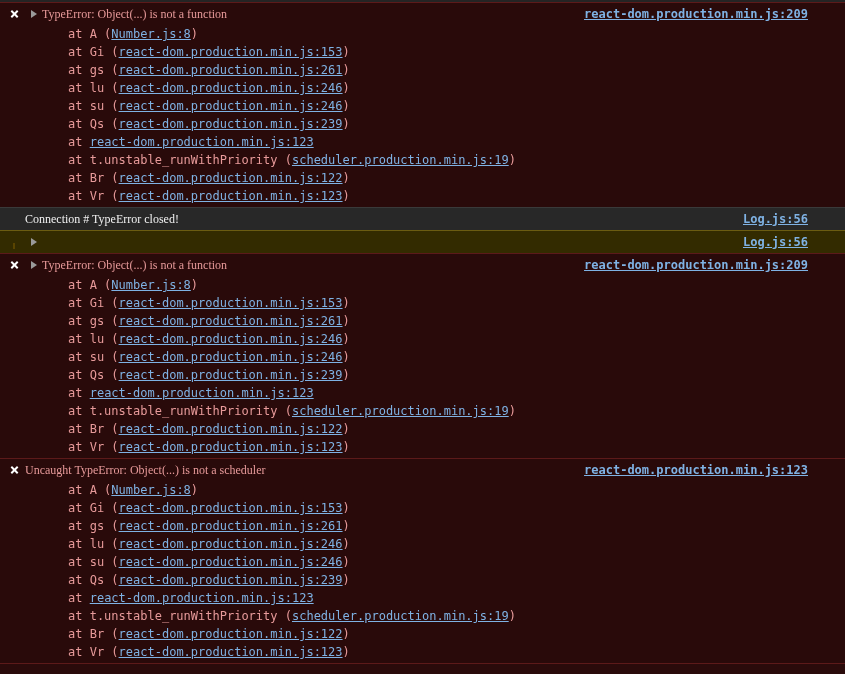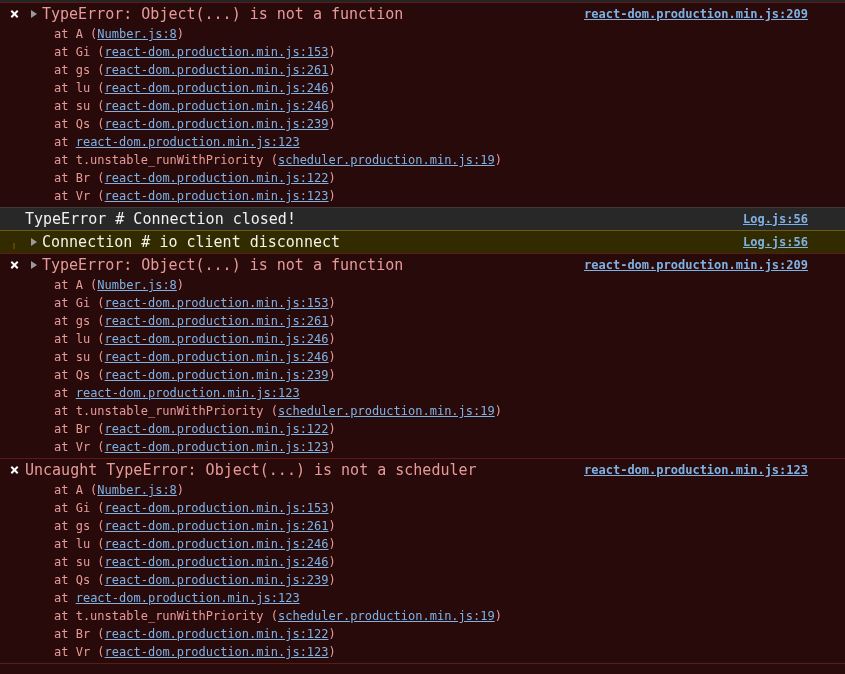--- a/index.html
+++ b/index.html
@@ -129,22 +129,23 @@
     height: 0;
     border-top: 4.5px solid transparent;
     border-bottom: 4.5px solid transparent;
     border-left: 6px solid #9a9a9a;
   }
 
   .title {
     position: absolute;
     left: 42px;
     top: 0;
-    font-size: 15px;
+    font-size: 12px;
     letter-spacing: 0;
+    font-family: Liberation Serif, serif;
   }
   .title.no-tri { left: 25px; }
 
   .msg.error .title { color: #e79a9a; }
   .msg.info  .title { color: #f1f1f1; }
   .msg.warning .title { color: #f3f3e8; }
 
   .src-link {
     position: absolute;
     right: 37px;
@@ -155,21 +156,21 @@
     cursor: pointer;
     font-weight: bold;
   }
 
   .stack {
     padding-bottom: 2px;
   }
   .stack-row {
     height: 18px;
     line-height: 18px;
-    padding-left: 54px;
+    padding-left: 68px;
     color: #e79a9a;
     font-size: 12px;
     white-space: nowrap;
   }
   .stack-row .lnk {
     color: #7fb2e4;
     text-decoration: underline;
     cursor: pointer;
   }
   .stack-row .paren { color: #e79a9a; }
@@ -196,29 +197,28 @@
           <div class="stack-row"><span class="paren">at Qs (</span><a class="lnk">react-dom.production.min.js:239</a><span class="paren">)</span></div>
           <div class="stack-row"><span class="paren">at </span><a class="lnk">react-dom.production.min.js:123</a></div>
           <div class="stack-row"><span class="paren">at t.unstable_runWithPriority (</span><a class="lnk">scheduler.production.min.js:19</a><span class="paren">)</span></div>
           <div class="stack-row"><span class="paren">at Br (</span><a class="lnk">react-dom.production.min.js:122</a><span class="paren">)</span></div>
           <div class="stack-row"><span class="paren">at Vr (</span><a class="lnk">react-dom.production.min.js:123</a><span class="paren">)</span></div>
         </div>
       </div>
       <div class="msg info">
         <div class="row header-row">
           <span class="icon"></span>
-          <span class="title no-tri">TypeError # Connection closed!</span>
+          <span class="title no-tri">Connection # TypeError closed!</span>
           <a class="src-link">Log.js:56</a>
         </div>
       </div>
       <div class="msg warning">
         <div class="row header-row">
           <span class="icon"><span class="warn-icon"></span></span>
           <span class="tri"></span>
-          <span class="title">Connection # io client disconnect</span>
           <a class="src-link">Log.js:56</a>
         </div>
       </div>
       <div class="msg error">
         <div class="row header-row">
           <span class="icon"><span class="err-icon"></span></span>
           <span class="tri"></span>
           <span class="title">TypeError: Object(...) is not a function</span>
           <a class="src-link">react-dom.production.min.js:209</a>
         </div>

